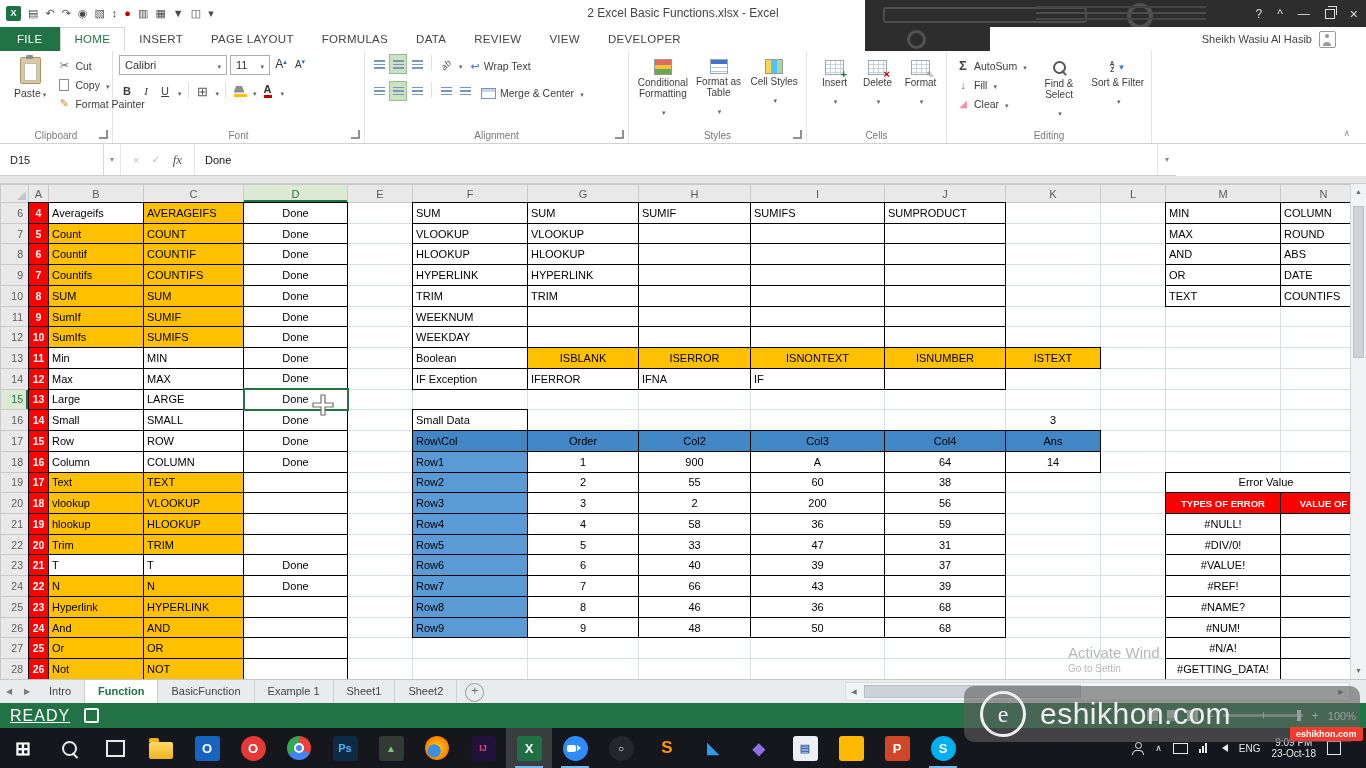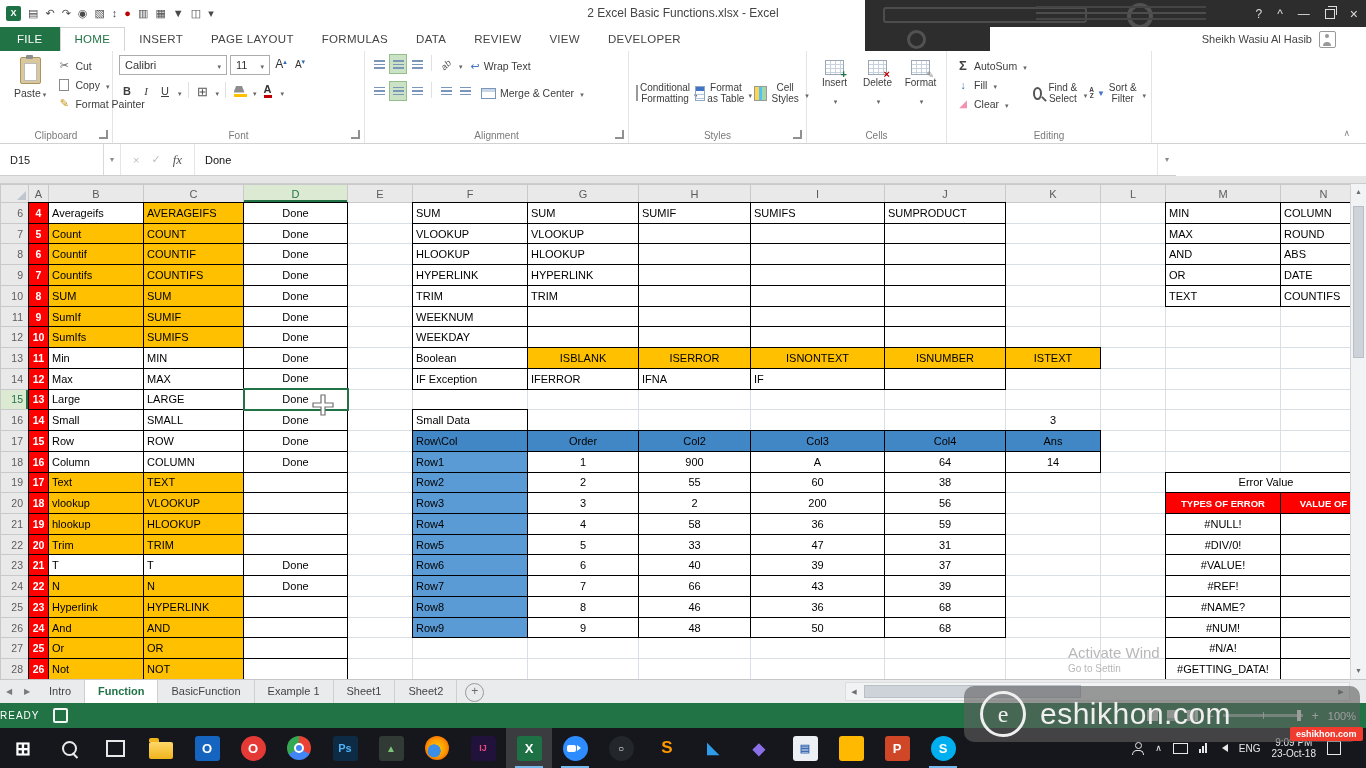--- a/index.html
+++ b/index.html
@@ -51,21 +51,21 @@
   .row1,.row2{display:flex;align-items:flex-start;gap:3px;height:23px;}
   .combo{display:flex;align-items:center;justify-content:space-between;border:1px solid #ACACAC;background:#fff;height:20px;box-sizing:border-box;padding:0 5px;font-size:11px;color:#333;cursor:default;}
   .tbtn{display:inline-flex;align-items:center;justify-content:center;min-width:16px;height:18px;font-size:11px;color:#3d3d3d;cursor:default;}
   .tbtn.bold{font-weight:bold;}
   .tbtn.ital{font-style:italic;font-family:"Liberation Serif",serif;}
   .tbtn.undl{text-decoration:underline;}
   .tbtn.sm{font-size:8.5px;color:#555;}
   .vsep{width:1px;height:16px;background:#E0E0E0;margin:0 3px;}
   .on{background:#CBE3C4;outline:1px solid #94BE8C;}
   .txtbtn{display:flex;align-items:center;gap:4px;font-size:10.5px;color:#3d3d3d;padding:0 5px;height:22px;cursor:default;white-space:nowrap;}
-  .stybtn{display:flex;flex-direction:row;align-items:center;gap:2px;padding:4px 1px 0;width:57px;text-align:center;cursor:default;}
+  .stybtn{display:flex;flex-direction:column;align-items:center;gap:2px;padding:4px 1px 0;width:57px;text-align:center;cursor:default;}
   .styl{font-size:10px;color:#3d3d3d;line-height:11px;}
   .cellbtn{display:flex;flex-direction:column;align-items:center;gap:2px;padding:5px 1px 0;width:42px;text-align:center;cursor:default;}
   .rib-collapse{position:absolute;right:16px;top:128px;font-size:9px;color:#8a8a8a;z-index:3;}
   .rib-collapse::after{content:"∧";}
   
   .ic-paste{width:19px;height:25px;background:#D9C89E;border:1px solid #A8955E;border-radius:2px;position:relative;}
   .ic-paste::before{content:"";position:absolute;left:3px;top:5px;right:3px;bottom:2px;background:#fff;border:1px solid #BBB;}
   .ic-paste::after{content:"";position:absolute;left:5px;top:-3px;width:7px;height:4px;background:#8E8E8E;border-radius:1px;}
   .ic-cut::before{content:"✂";color:#666;font-size:11px;}
   .ic-copy{position:relative;width:8px;height:10px;border:1px solid #8a8a8a;background:#fff;}
@@ -154,21 +154,21 @@
   .stab.active{background:#fff;color:#217346;font-weight:bold;}
   .addsheet{width:17px;height:17px;border:1px solid #9a9a9a;border-radius:50%;color:#6a6a6a;font-size:12px;line-height:15px;text-align:center;margin:3px 8px;cursor:default;}
   .hscroll{position:absolute;right:16px;top:2px;width:505px;height:19px;display:flex;align-items:center;background:#F1F3F5;border:1px solid #DDD;box-sizing:border-box;}
   .harr{width:16px;text-align:center;font-size:7px;color:#6E6E6E;}
   .harr.left::after{content:"◀";} .harr.right::after{content:"▶";}
   .htrack{flex:1;height:100%;position:relative;}
   .hthumb{position:absolute;left:2px;top:2px;bottom:2px;width:215px;background:#CDD3D9;border:1px solid #B9BFC6;}
 
   
   .statusbar{position:absolute;left:0;top:703px;width:1366px;height:25px;background:#217346;color:#fff;display:flex;align-items:center;}
-  .sb-mode{font-size:10px;letter-spacing:1px;}
+  .sb-mode{font-size:16px;letter-spacing:1px;margin-left:10px;text-decoration:underline;}
   .sb-macro{width:11px;height:11px;border:2px solid #fff;border-radius:2px;margin-left:14px;opacity:.95;}
   .sb-right{margin-left:auto;display:flex;align-items:center;gap:9px;margin-right:10px;}
   .vbtn{width:11px;height:11px;background:#EAF3ED;opacity:.95;}
   .vbtn.v2{background:linear-gradient(#EAF3ED 70%,#9FC7AF 70%);}
   .vbtn.v3{background:repeating-linear-gradient(90deg,#EAF3ED 0 3px,#9FC7AF 3px 4px);}
   .zbtn{font-size:12px;line-height:12px;}
   .ztrack{width:80px;height:3px;background:rgba(255,255,255,.55);position:relative;}
   .ztrack::before{content:"";position:absolute;left:50%;top:-2px;width:1px;height:7px;background:#fff;opacity:.8;}
   .zthumb{position:absolute;right:2px;top:-4px;width:4px;height:11px;background:#fff;}
   .sb-zoom{font-size:11px;}

